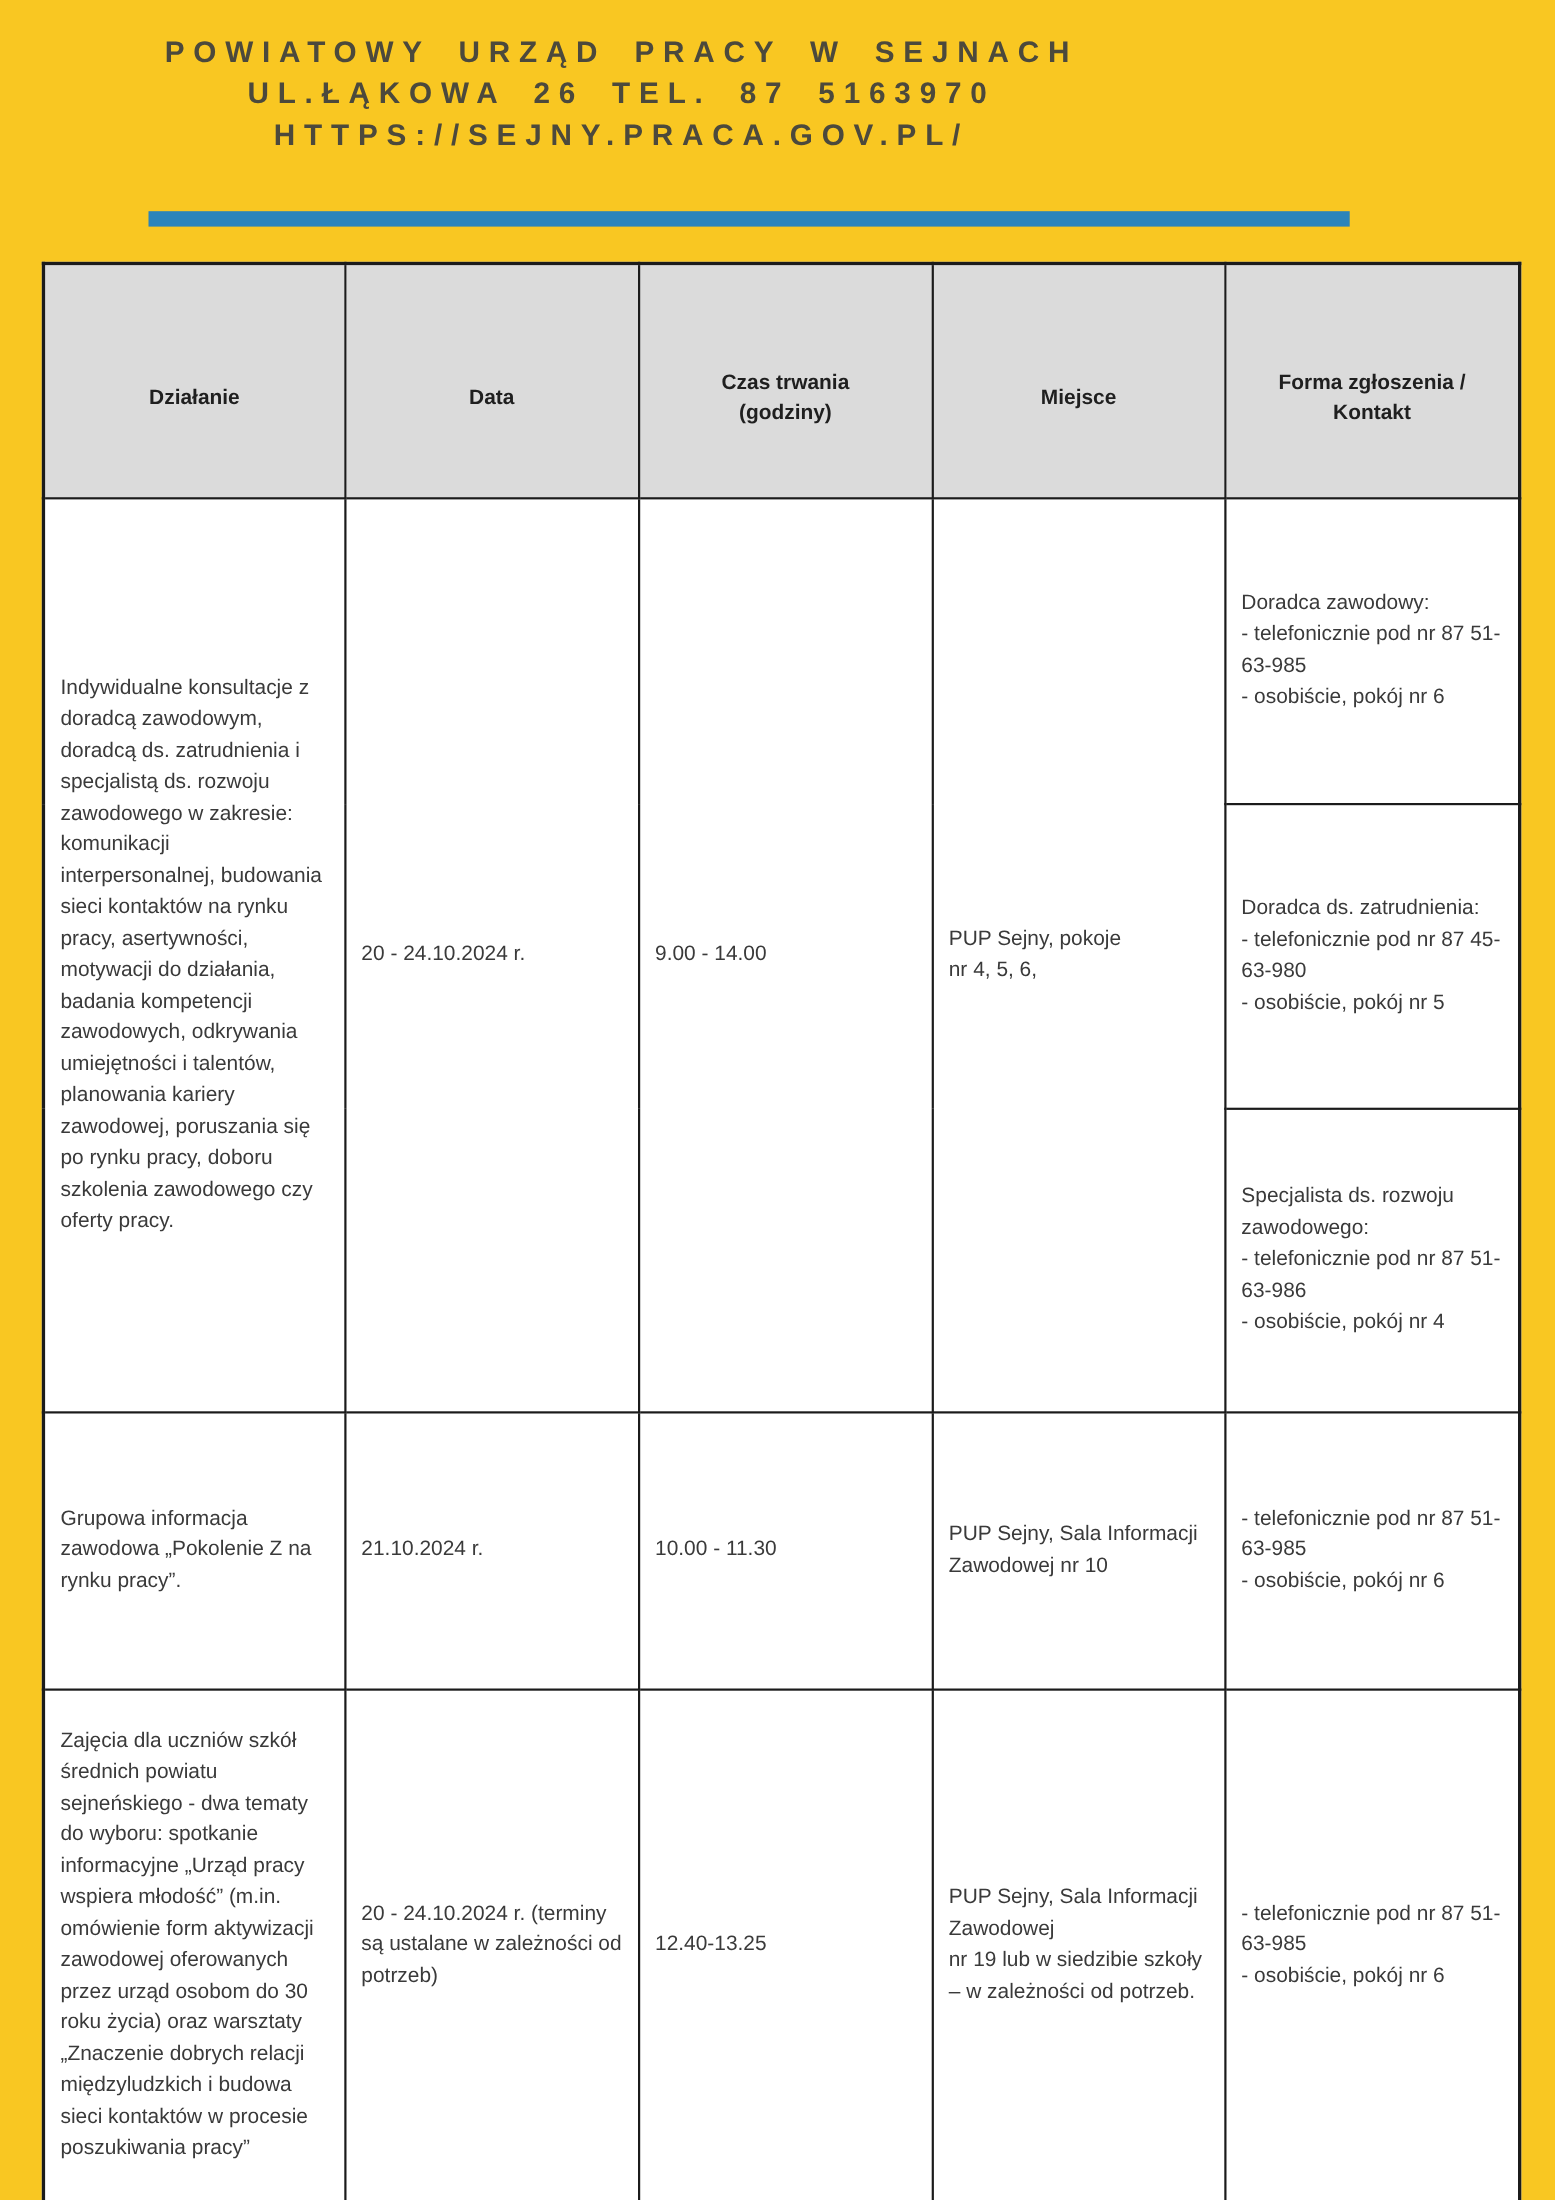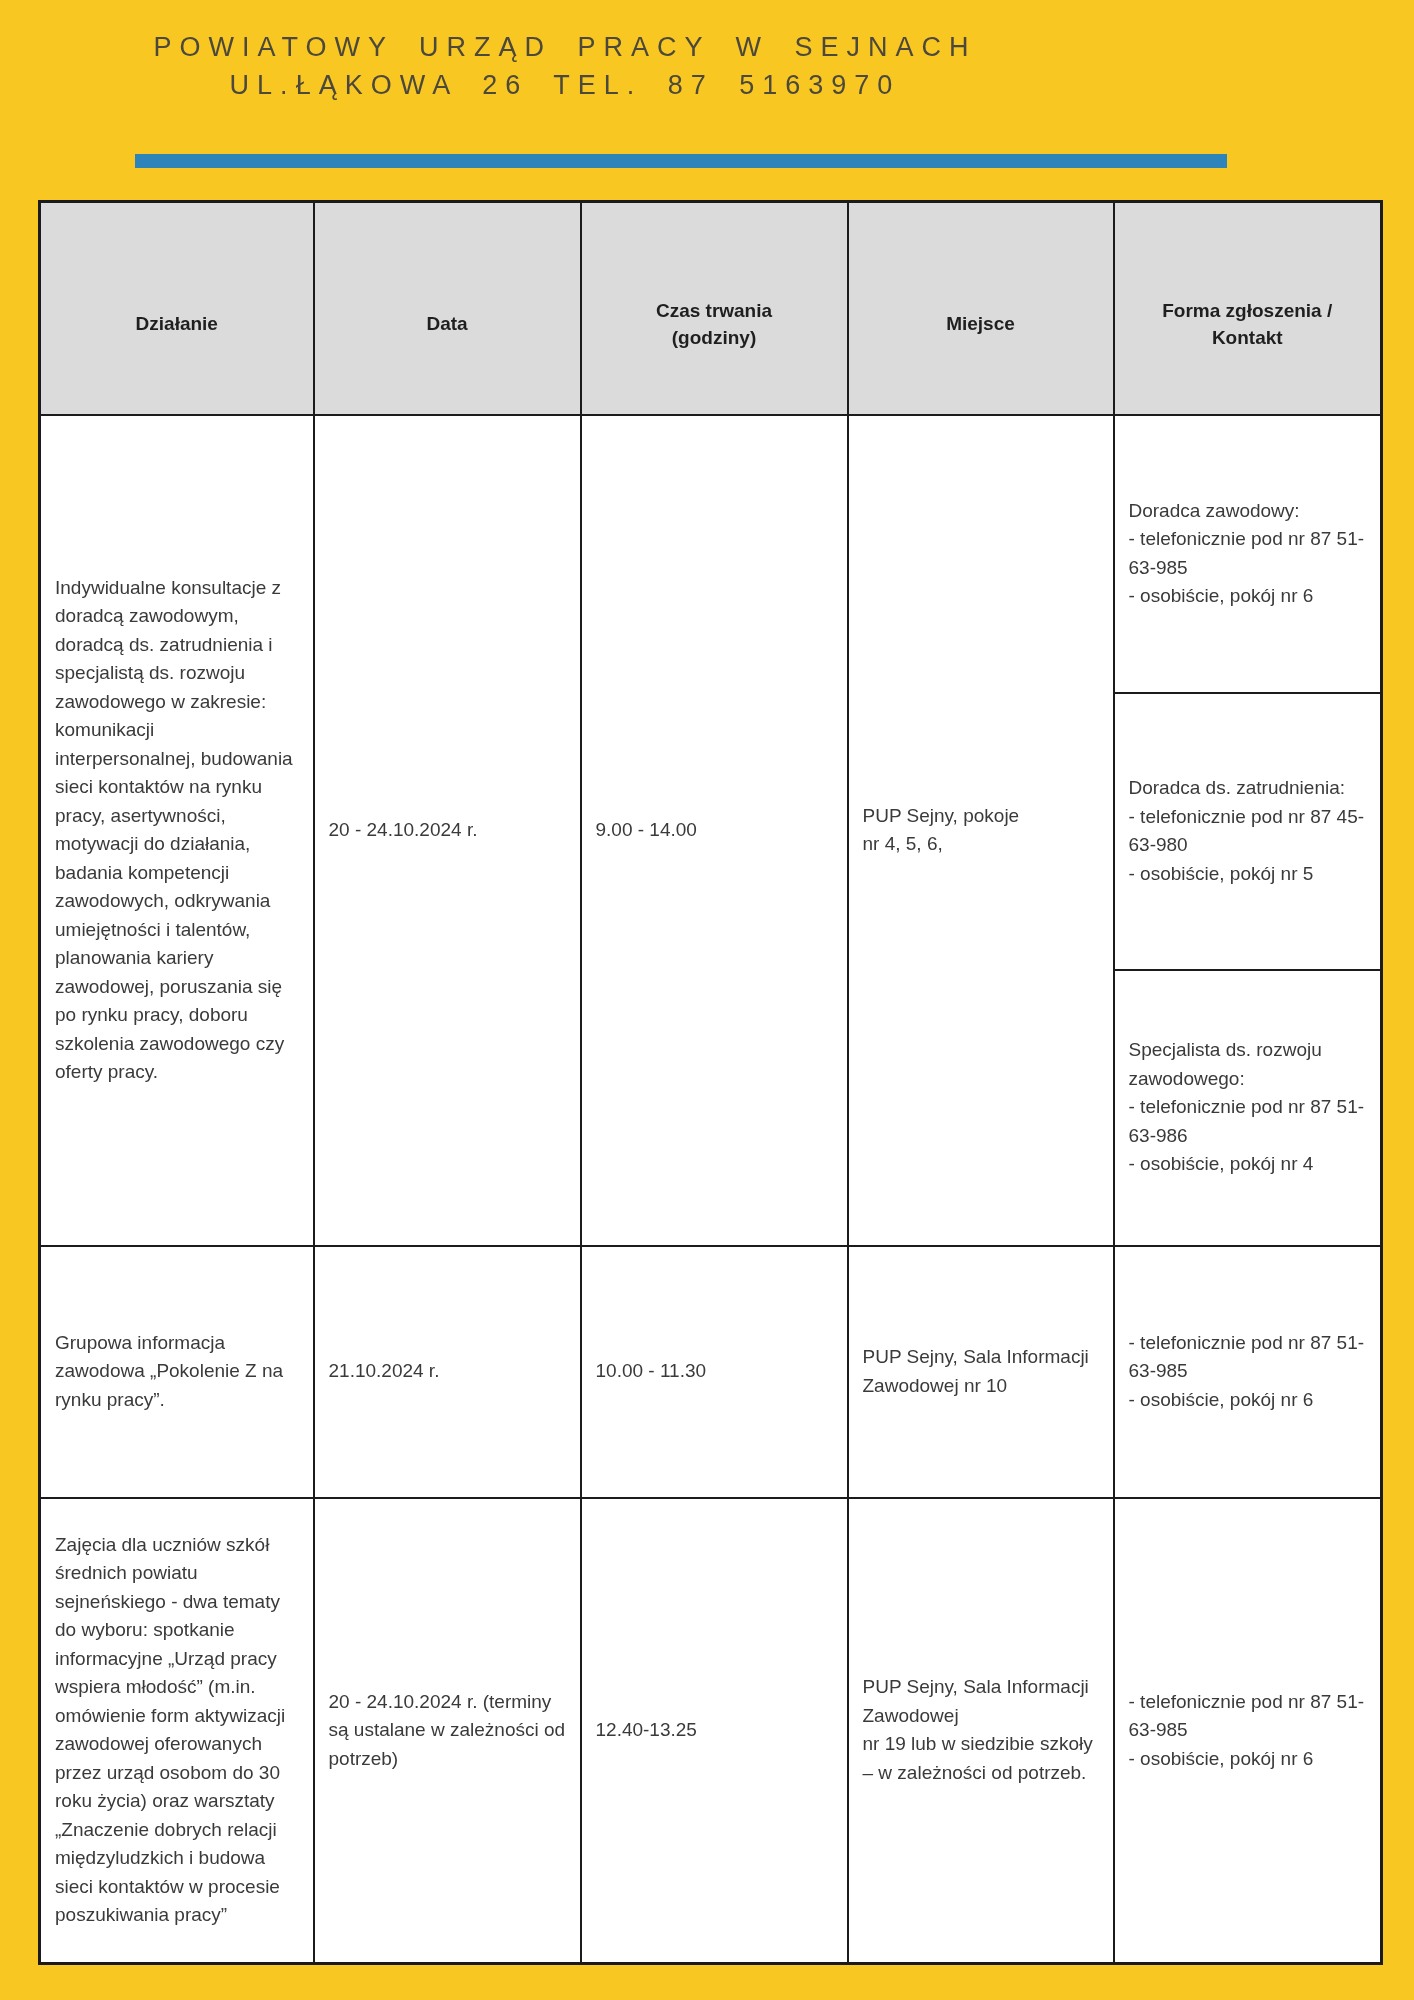--- a/index.html
+++ b/index.html
@@ -12,21 +12,21 @@
     background: #F9C722;
     font-family: "Liberation Sans", "DejaVu Sans", sans-serif;
     overflow: hidden;
   }
   .header-block {
     padding-top: 28px;
     margin-left: 135px;
     width: 860px;
     text-align: center;
     color: #4C493C;
-    font-weight: normal;
+    font-weight: bold;
     font-size: 27px;
     letter-spacing: 8px;
     word-spacing: 10px;
     line-height: 38px;
   }
   .divider {
     margin: 50px 0 0 135px;
     width: 1092px;
     height: 14px;
     background: #2C84BA;
@@ -72,20 +72,21 @@
   tr.r3  { height: 466px; }
 </style>
 </head>
 <body>
 
 <div class="page">
 
   <div class="header-block">
     <div>POWIATOWY URZĄD PRACY W SEJNACH</div>
     <div>UL.ŁĄKOWA 26 TEL. 87 5163970</div>
+    <div>HTTPS://SEJNY.PRACA.GOV.PL/</div>
   </div>
 
   <div class="divider"></div>
 
   <div class="table-wrap">
     <table class="schedule">
       <colgroup>
         <col style="width:274px">
         <col style="width:267px">
         <col style="width:267px">

